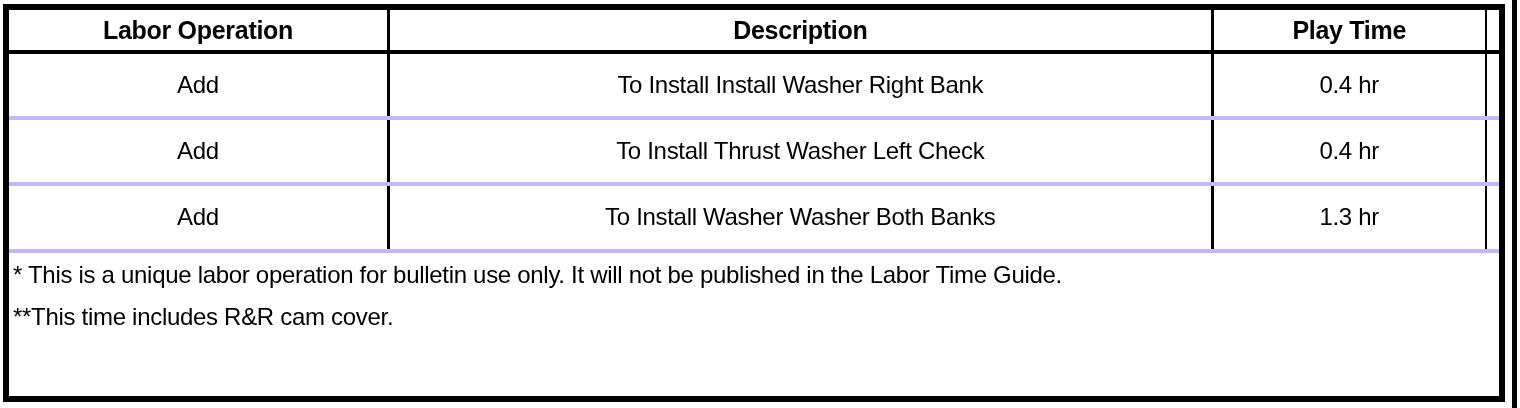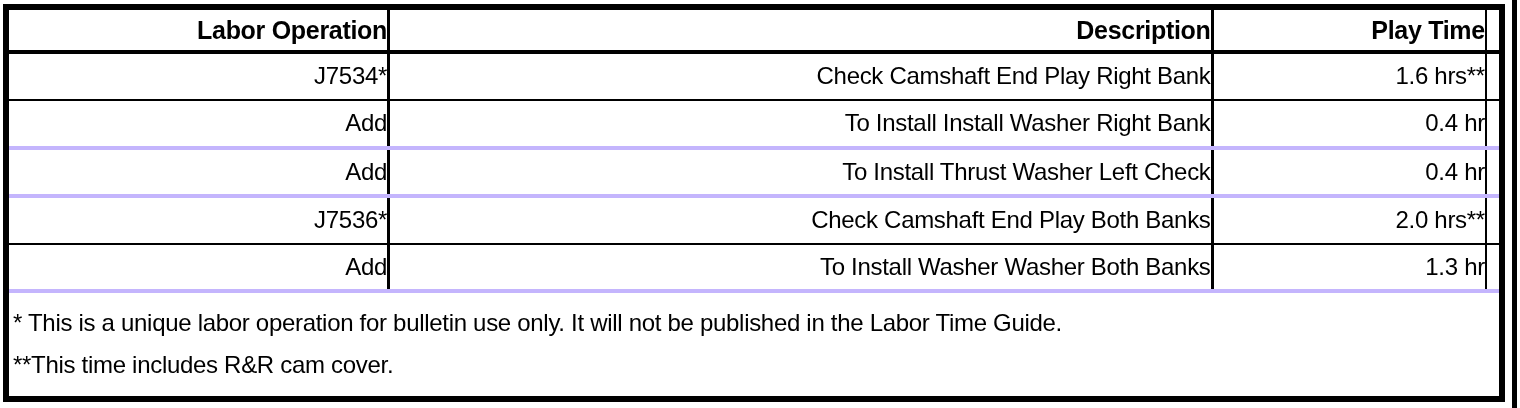--- a/index.html
+++ b/index.html
@@ -17,21 +17,21 @@
     border-collapse:collapse;
     table-layout:fixed;
     border:6px solid #000;
   }
   col.c-op   { width:380px; }
   col.c-desc { width:818px; }
   col.c-time { width:272px; }
   col.c-sp   { width:16px; }
   th, td {
     padding:0;
-    text-align:right;
+    text-align:center;
     vertical-align:middle;
     font-size:24px;
     letter-spacing:-0.3px;
     border-left:3px solid #000;
     white-space:nowrap;
     overflow:hidden;
   }
   th:first-child, td:first-child { border-left:none; }
   th.spacer, td.spacer { border-left:2px solid #000; }
   tr.header-row th {
@@ -43,21 +43,21 @@
   tr.data-row { height:41px; }
   tr.group-start td { border-bottom:2px solid #000; }
   tr.group-end td   { border-bottom:4px solid #c4b5fd; }
   tr.footnote-row { height:92px; }
   tr.footnote-row td {
     text-align:left;
     vertical-align:top;
     padding:8px 4px 0 4px;
     white-space:normal;
   }
-  .footnote-line { line-height:28px;margin-top:8px; }
+  .footnote-line { line-height:28px; }
   .footnote-line + .footnote-line { margin-top:14px; }
   .page-edge-line {
     position:absolute;
     left:1512px; top:0;
     width:5px; height:408px;
     background:#000;
   }
 </style>
 </head>
 <body>
@@ -73,42 +73,30 @@
     </colgroup>
     <thead>
       <tr class="header-row">
         <th>Labor Operation</th>
         <th>Description</th>
         <th>Play Time</th>
         <th class="spacer"></th>
       </tr>
     </thead>
     <tbody>
-      <tr class="data-row group-start">
-        <td>J7534*</td>
-        <td>Check Camshaft End Play Right Bank</td>
-        <td>1.6 hrs**</td>
-        <td class="spacer"></td>
-      </tr>
       <tr class="data-row group-end">
         <td>Add</td>
         <td>To Install Install Washer Right Bank</td>
         <td>0.4 hr</td>
         <td class="spacer"></td>
       </tr>
       <tr class="data-row group-end">
         <td>Add</td>
         <td>To Install Thrust Washer Left Check</td>
         <td>0.4 hr</td>
-        <td class="spacer"></td>
-      </tr>
-      <tr class="data-row group-start">
-        <td>J7536*</td>
-        <td>Check Camshaft End Play Both Banks</td>
-        <td>2.0 hrs**</td>
         <td class="spacer"></td>
       </tr>
       <tr class="data-row group-end">
         <td>Add</td>
         <td>To Install Washer Washer Both Banks</td>
         <td>1.3 hr</td>
         <td class="spacer"></td>
       </tr>
       <tr class="footnote-row">
         <td colspan="4">

